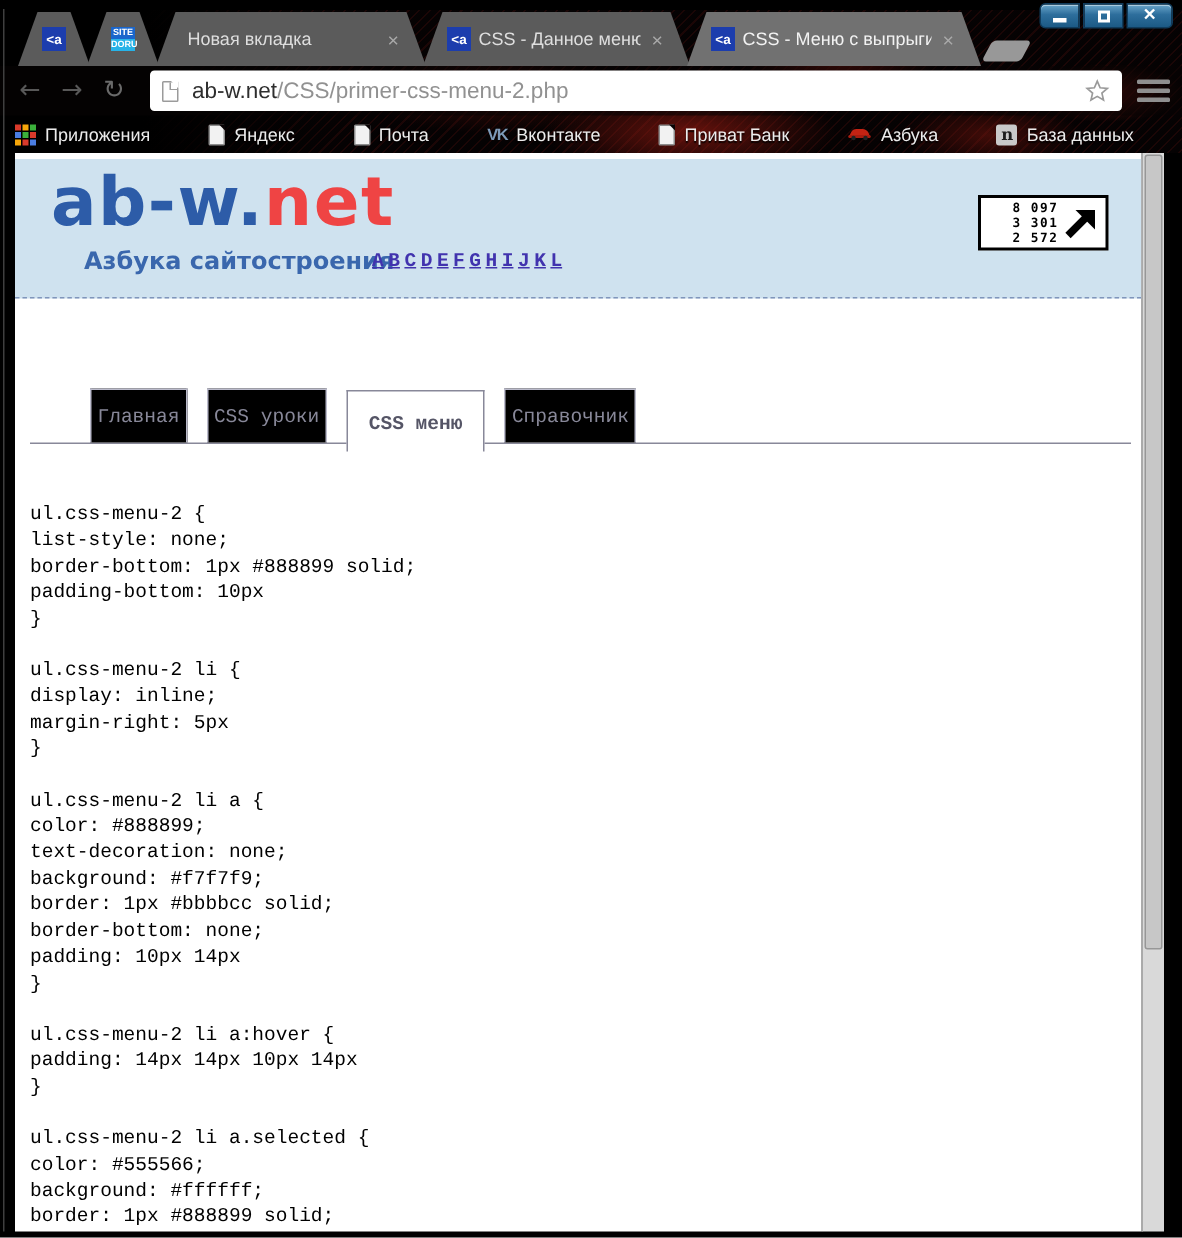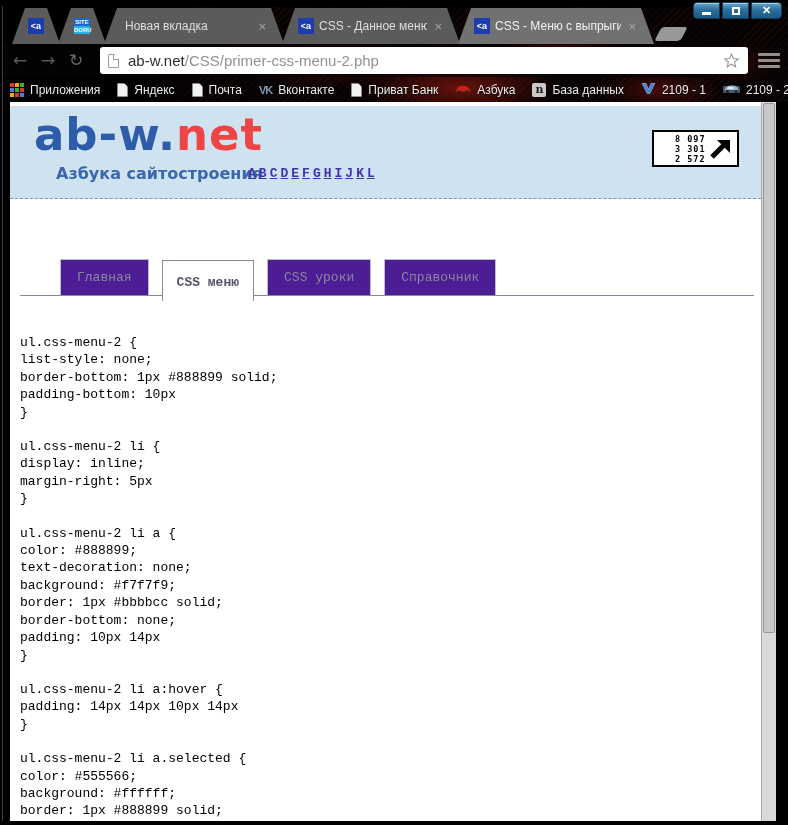--- a/index.html
+++ b/index.html
@@ -73,21 +73,21 @@
     box-shadow: -1px 1px 0 #9b9b9b; }
   .url-text { margin-left: 9px; font-size: 15px; white-space: nowrap; overflow: hidden; }
   .url-domain { color: #2e2e2e; }
   .url-path { color: #919191; }
   .star-icon { margin-left: auto; flex: none; display: flex; }
   .menu-icon { width: 22px; display: flex; flex-direction: column; gap: 3px; }
   .menu-icon i { display: block; height: 3px; background: #8f8f8f; border-radius: 1px; }
 
   
   .bookmarks { position: absolute; left: 0; top: 77px; width: 788px; height: 25px;
-    display: flex; align-items: center; padding: 0 10px; color: #ececec; font-size: 12px; }
+    display: flex; align-items: center; padding: 0 10px; color: #ececec; font-size: 12px; gap: 22px; }
   .bm { display: flex; align-items: center; gap: 6px; margin-right: 17px; white-space: nowrap; }
   .bm-label { text-shadow: 0 1px 1px #000; }
   .apps-grid { width: 14px; height: 14px; display: grid; grid-template-columns: repeat(3,4px); grid-template-rows: repeat(3,4px); gap: 1px; }
   .apps-grid i { background: #d93a2b; }
   .apps-grid i:nth-child(2), .apps-grid i:nth-child(7) { background: #f7a70a; }
   .apps-grid i:nth-child(3), .apps-grid i:nth-child(5) { background: #3bb13b; }
   .apps-grid i:nth-child(4), .apps-grid i:nth-child(9) { background: #4a7de2; }
   .page-ic { width: 11px; height: 14px; background: #f2f2f2; border: 1px solid #8d8d8d; border-radius: 1px; position: relative; }
   .page-ic::after { content:""; position:absolute; right:-1px; top:-1px; border-style:solid;
     border-width:0 4px 4px 0; border-color: transparent #0a0405 transparent transparent; }
@@ -111,22 +111,22 @@
   .counter { position: absolute; left: 642px; top: 28px; width: 87px; height: 37px;
     border: 2px solid #000; background: #fff; display: flex; align-items: center; }
   .counter-digits { font-family: "DejaVu Sans Mono", monospace; font-weight: bold; font-size: 8.5px;
     line-height: 10px; letter-spacing: 1px; color: #000; padding-left: 21px; flex: 1; }
   .counter-arrow { flex: none; margin-right: 4px; display: flex; }
 
   
   .demo-menu { position: absolute; left: 10px; top: 142px; width: 734px; height: 52px;
     border-bottom: 1px solid #888899; display: flex; align-items: flex-end; padding-left: 40px; }
   .demo-tab { font-family: "Liberation Mono", monospace; font-size: 13px; line-height: 15px;
-    color: #888899; background: #4c1d95; border: 1px solid #bbbbcc; border-bottom: none;
-    padding: 10px 16px; margin-right: 13px; white-space: nowrap; }
+    color: #888899; background: #000000; border: 1px solid #bbbbcc; border-bottom: none;
+    padding: 10px 4px; margin-right: 13px; white-space: nowrap; }
   .demo-tab.selected { font-weight: bold; color: #555566; background: #ffffff;
     border-color: #888899; padding: 14px 14px 11px; transform: translateY(6px); }
 
   
   .code { position: absolute; left: 10px; top: 232px; width: 720px;
     font-family: "Liberation Mono", monospace; font-size: 13px; line-height: 17.4px; color: #000; }
   .code pre { font: inherit; white-space: pre; margin: 0 0 17px 0; }
 
   
   .scrollbar { position: absolute; left: 761px; top: 102px; width: 15px; height: 719px;
@@ -283,22 +283,22 @@
     <span class="counter-arrow">
       <svg width="26" height="26" viewBox="0 0 26 26">
           <path d="M5 21 L18 8" stroke="#000" stroke-width="5"></path>
           <path d="M10 4 L23 4 L23 17 Z" fill="#000"></path>
         </svg>
     </span>
   </div>
 
   <div class="demo-menu">
     <div class="demo-tab">Главная</div>
+    <div class="demo-tab">CSS уроки</div>
     <div class="demo-tab selected">CSS меню</div>
-    <div class="demo-tab">CSS уроки</div>
     <div class="demo-tab">Справочник</div>
   </div>
 
   <div class="code">
     <pre>ul.css-menu-2 {
 list-style: none;
 border-bottom: 1px #888899 solid;
 padding-bottom: 10px
 }</pre>
     <pre>ul.css-menu-2 li {

